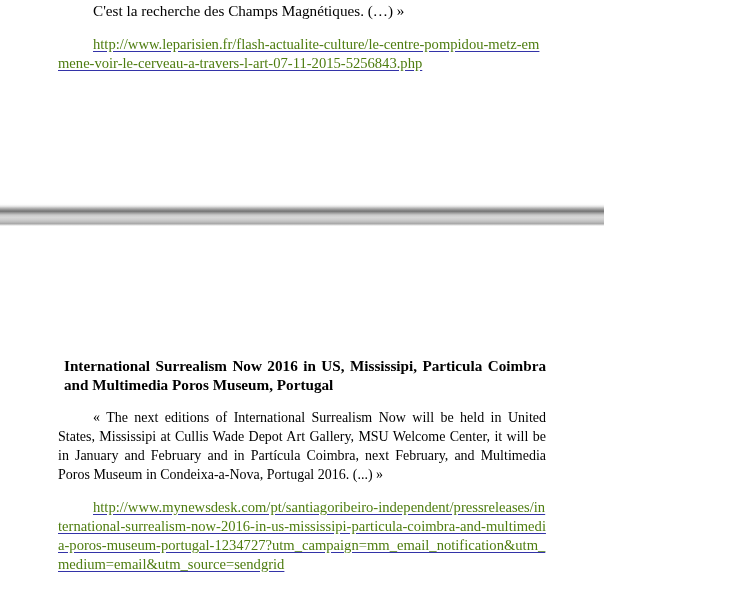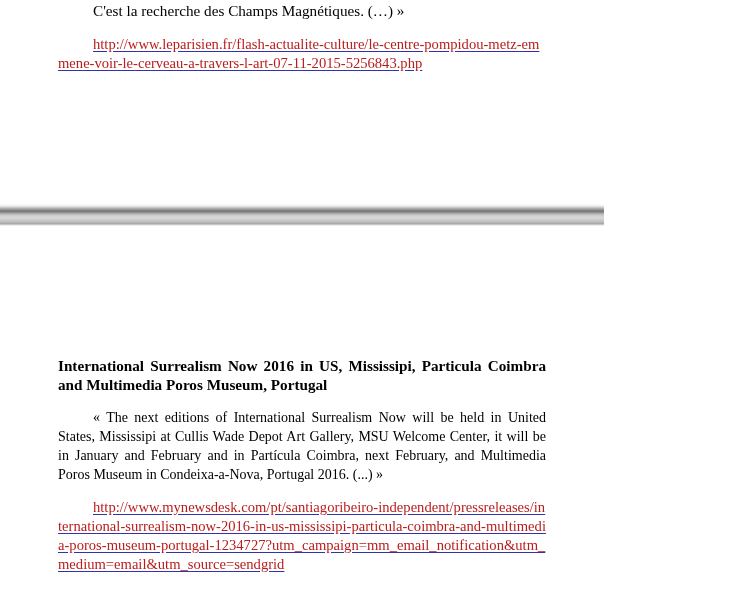--- a/index.html
+++ b/index.html
@@ -46,33 +46,34 @@
     font-weight: bold;
     text-align: justify;
     margin: 0;
     text-indent: 0;
   }
 
   
   .justify-block {
     text-align: justify;
     text-align-last: left;
+    margin-left: 6px;
   }
 
   .linkblock {
     margin: 0;
     font-size: 14.6px;
     line-height: 19px;
     text-align: justify;
     text-align-last: left;
     text-indent: 35px;
     word-break: break-all;
   }
   .link {
-    color: #b91c1c;
+    color: #4d7c0f;
     text-decoration: underline;
     text-decoration-color: #3333a8;
     text-underline-offset: 1.5px;
     cursor: pointer;
   }
 
   .plain-line {
     font-size: 15.2px;
     line-height: 21px;
     margin: 0;

